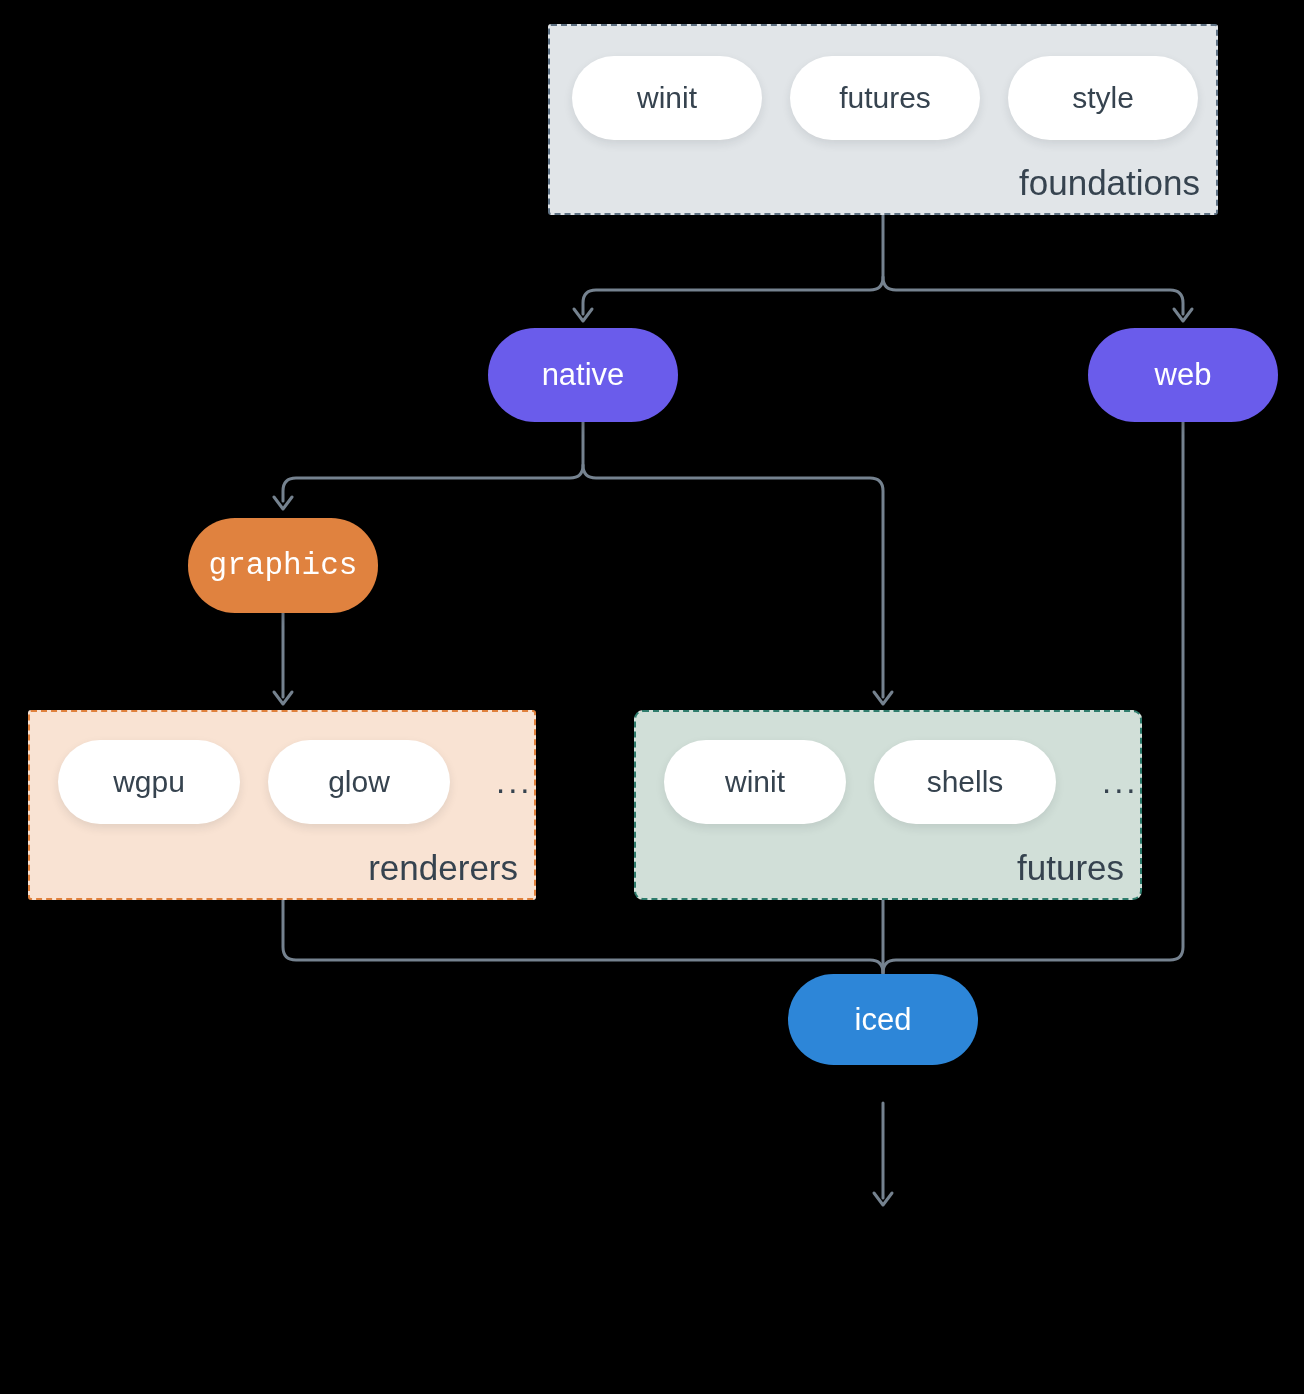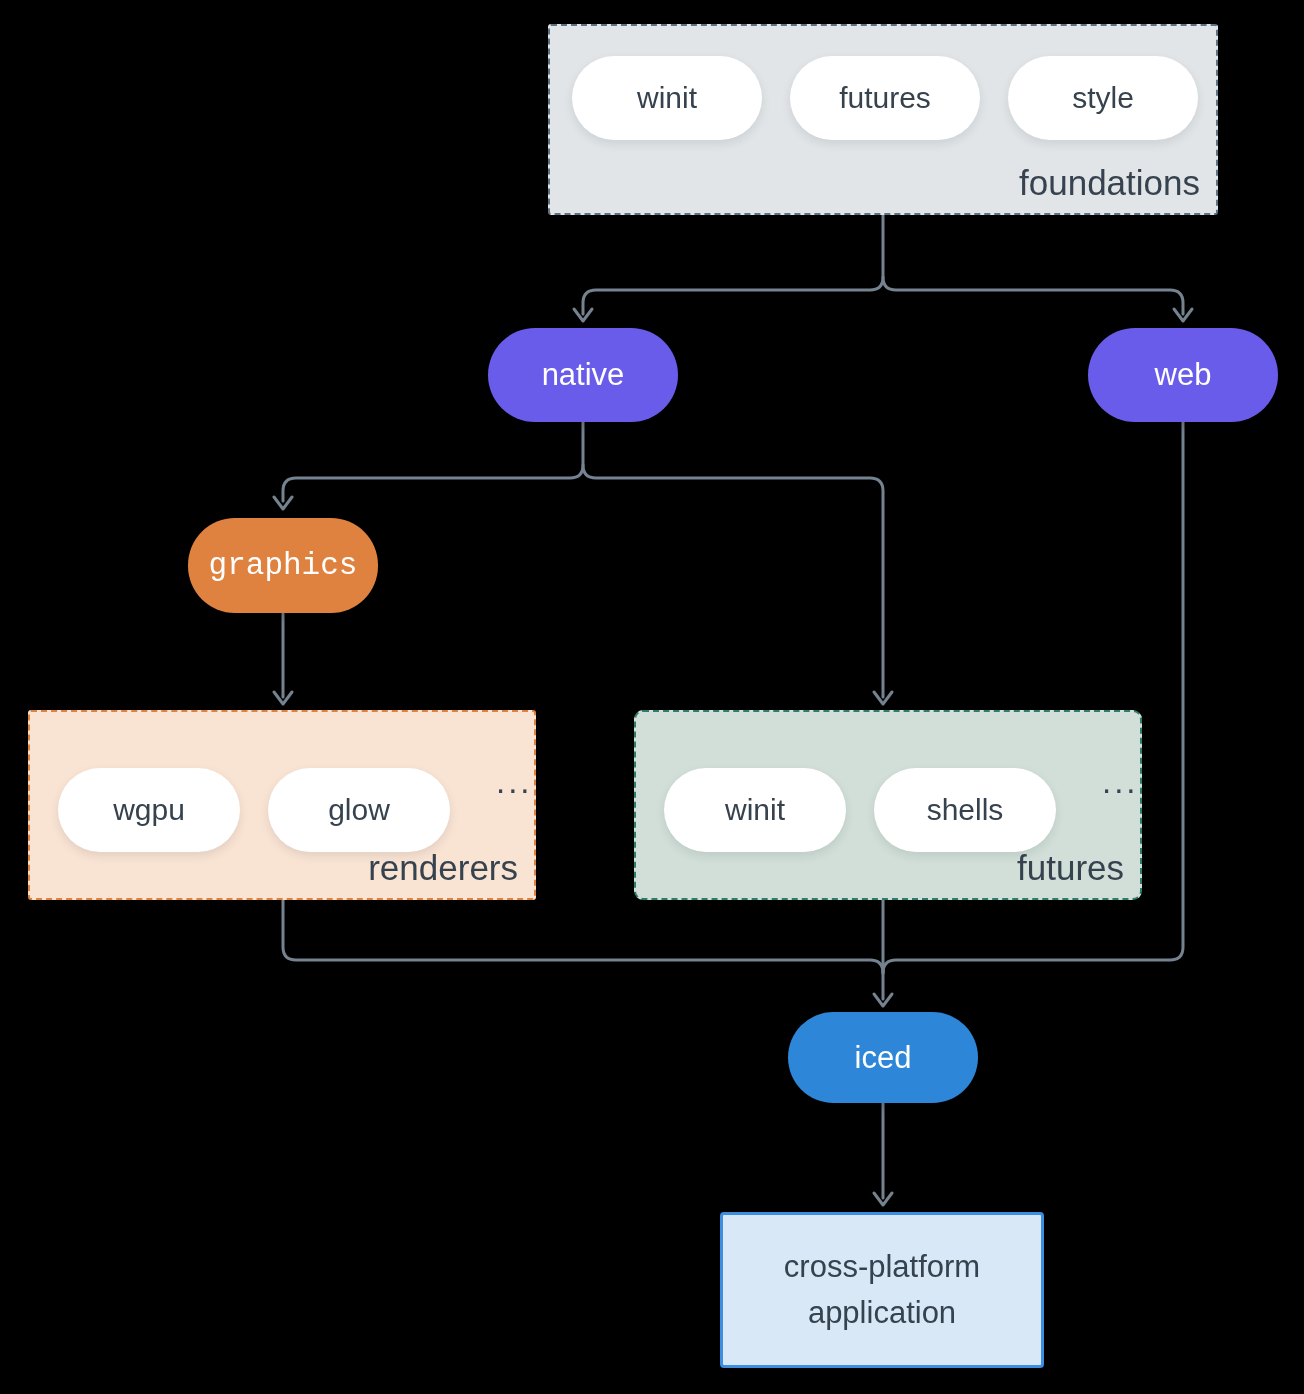--- a/index.html
+++ b/index.html
@@ -18,41 +18,41 @@
   .group.green{background:var(--green-fill); border:2px dashed var(--teal-border);}
   .pills{display:flex;align-items:flex-start;}
   .group.gray  .pills{padding:30px 0 0 22px;gap:28px;}
   .group.peach .pills,
   .group.green .pills{padding:28px 0 0 28px;gap:28px;}
   .pill{background:#fff;height:84px;border-radius:42px;flex:0 0 auto;
         display:flex;align-items:center;justify-content:center;
         color:var(--dark-text);font-size:30px;
         box-shadow:0 4px 10px rgba(30,40,50,0.10);}
   .group.gray .pill{width:190px;}
-  .group.peach .pill,.group.green .pill{width:182px;margin-top:28px;}
+  .group.peach .pill,.group.green .pill{width:182px;}
   .more{font-size:33px;color:var(--dark-text);letter-spacing:3px;height:84px;
         display:flex;align-items:center;margin-left:18px;}
   .group-label{position:absolute;right:16px;bottom:10px;font-size:35px;color:var(--dark-text);}
 
   
   .node{position:absolute;width:190px;height:94px;border-radius:47px;
         display:flex;align-items:center;justify-content:center;
         color:#fff;font-size:31px;box-shadow:0 4px 10px rgba(0,0,0,0.18);}
   .node.purple{background:var(--purple);}
   .node.orange{background:var(--orange);}
   .node.blue  {background:var(--blue);}
 
   
   #foundations{left:548px;top:24px;width:670px;height:191px;}
   #renderers  {left:28px; top:710px;width:508px;height:190px;}
   #shells     {left:634px;top:710px;width:508px;height:190px;border-radius:9px;}
   #native  {left:488px; top:328px;}
   #web     {left:1088px;top:328px;}
   #graphics{left:188px; top:518px;height:95px;font-family:Liberation Mono, monospace;}
-  #iced    {left:788px; top:1012px;height:91px;}
+  #iced    {left:788px; top:974px;height:91px;}
 
   #app{position:absolute;left:720px;top:1212px;width:324px;height:156px;box-sizing:border-box;
        background:var(--lightblue-fill);border:3px solid var(--blue-border);border-radius:4px;
        display:flex;align-items:center;justify-content:center;}
   #app .app-text{width:240px;text-align:center;font-size:31px;line-height:1.5;color:var(--dark-text);}
 </style>
 </head>
 <body>
 
 <div id="canvas">
@@ -108,17 +108,14 @@
     <div class="pills">
       <div class="pill">winit</div>
       <div class="pill">shells</div>
       <div class="more">...</div>
     </div>
     <div class="group-label">futures</div>
   </div>
 
   <div id="iced" class="node blue">iced</div>
 
-  <div id="app">
-    <div class="app-text">cross-platform application</div>
-  </div>
 
 </div>
 
 </body></html>

